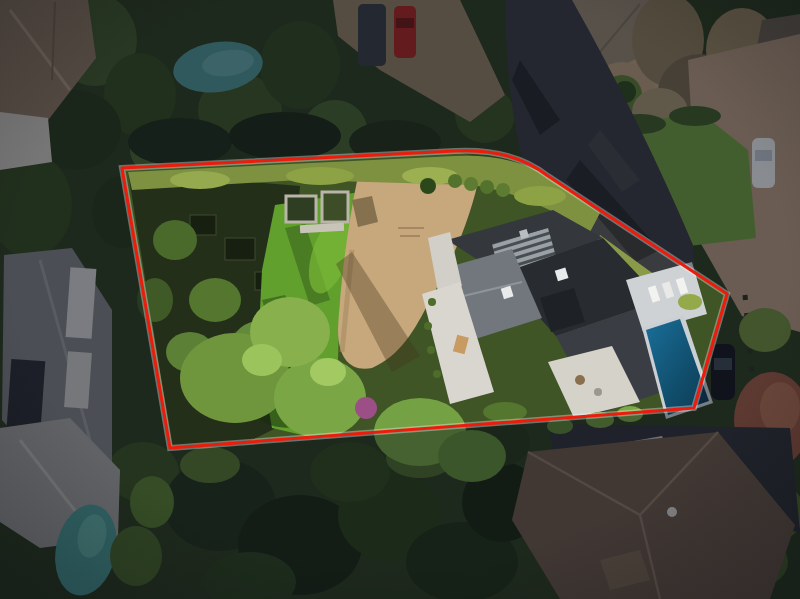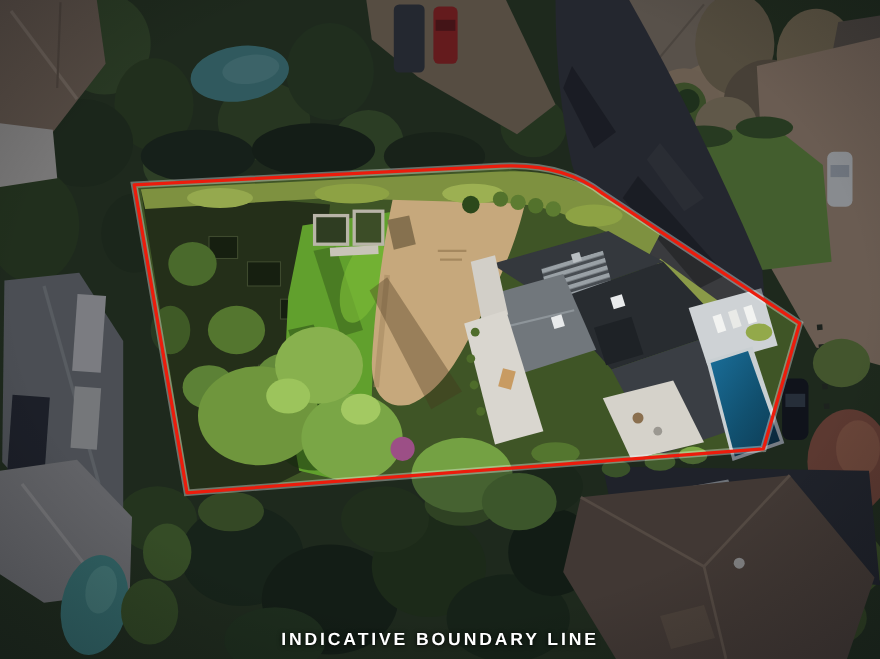--- a/index.html
+++ b/index.html
@@ -259,14 +259,13 @@
     </g>
 
     <path d="M0,0 H800 V599 H0 Z M122,168 L455,151 Q512,148 548,176 L727,294 L694,408 L170,448 Z" fill="rgba(8,12,26,0.42)" fill-rule="evenodd"></path>
 
     <path d="M122,168 L455,151 Q512,148 548,176 L727,294 L694,408 L170,448 Z" fill="none" stroke="#ffffff" stroke-width="6" opacity="0.35"></path>
     <path d="M122,168 L455,151 Q512,148 548,176 L727,294 L694,408 L170,448 Z" fill="none" stroke="#ec1c0c" stroke-width="3" stroke-linejoin="round"></path>
 
     <rect x="0" y="0" width="800" height="599" fill="url(#vig)"></rect>
   </svg>
 
-  <div class="caption">INDICATIVE BOUNDARY LINE</div>
 </div>
 
 </body></html>

